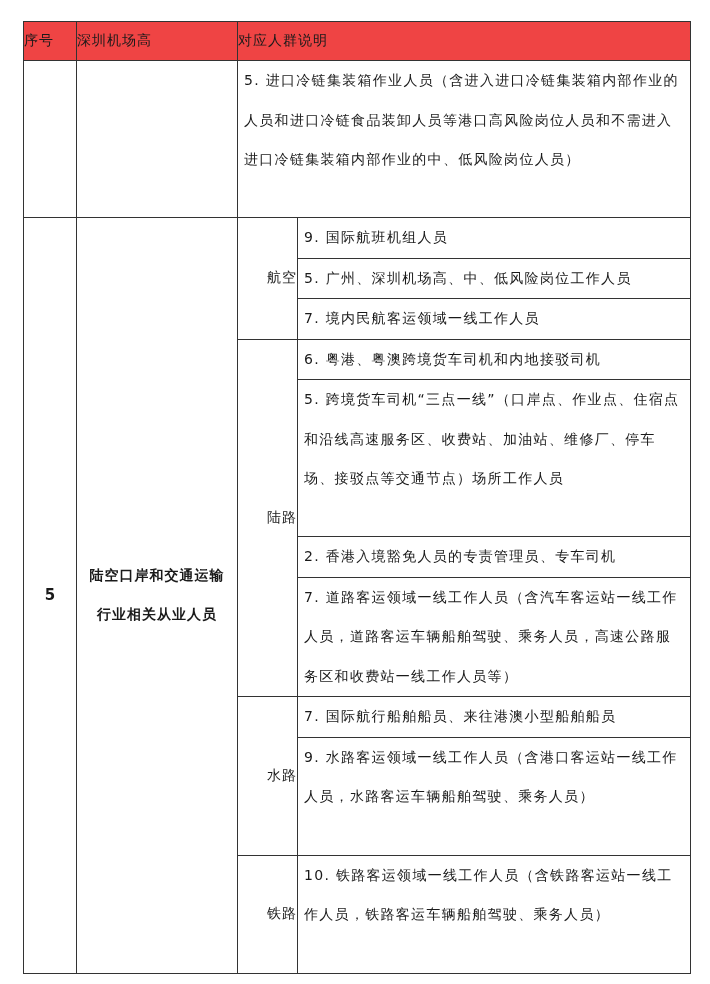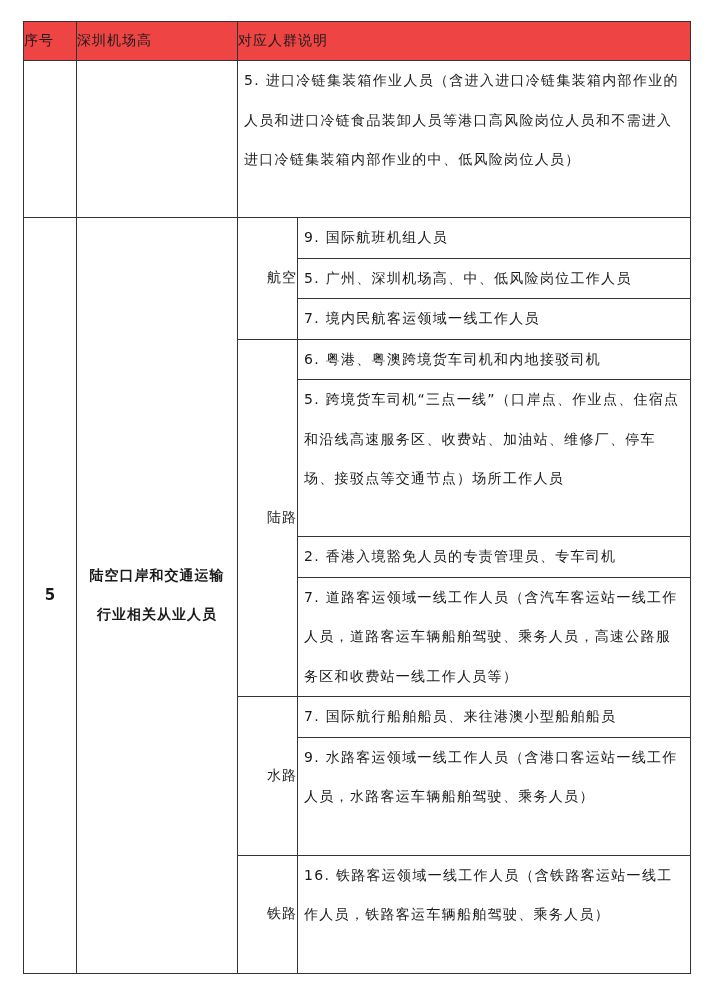--- a/index.html
+++ b/index.html
@@ -67,16 +67,16 @@
   <tr style="height:40px">
     <td rowspan="2" class="mode">水路</td>
     <td class="desc">7. 国际航行船舶船员、来往港澳小型船舶船员</td>
   </tr>
   <tr style="height:118px">
     <td class="desc">9. 水路客运领域一线工作人员（含港口客运站一线工作人员，水路客运车辆船舶驾驶、乘务人员）</td>
   </tr>
 
   <tr style="height:118px">
     <td class="mode">铁路</td>
-    <td class="desc">16. 铁路客运领域一线工作人员（含铁路客运站一线工作人员，铁路客运车辆船舶驾驶、乘务人员）</td>
+    <td class="desc">10. 铁路客运领域一线工作人员（含铁路客运站一线工作人员，铁路客运车辆船舶驾驶、乘务人员）</td>
   </tr>
 </tbody>
   </table>
 
 </body></html>

